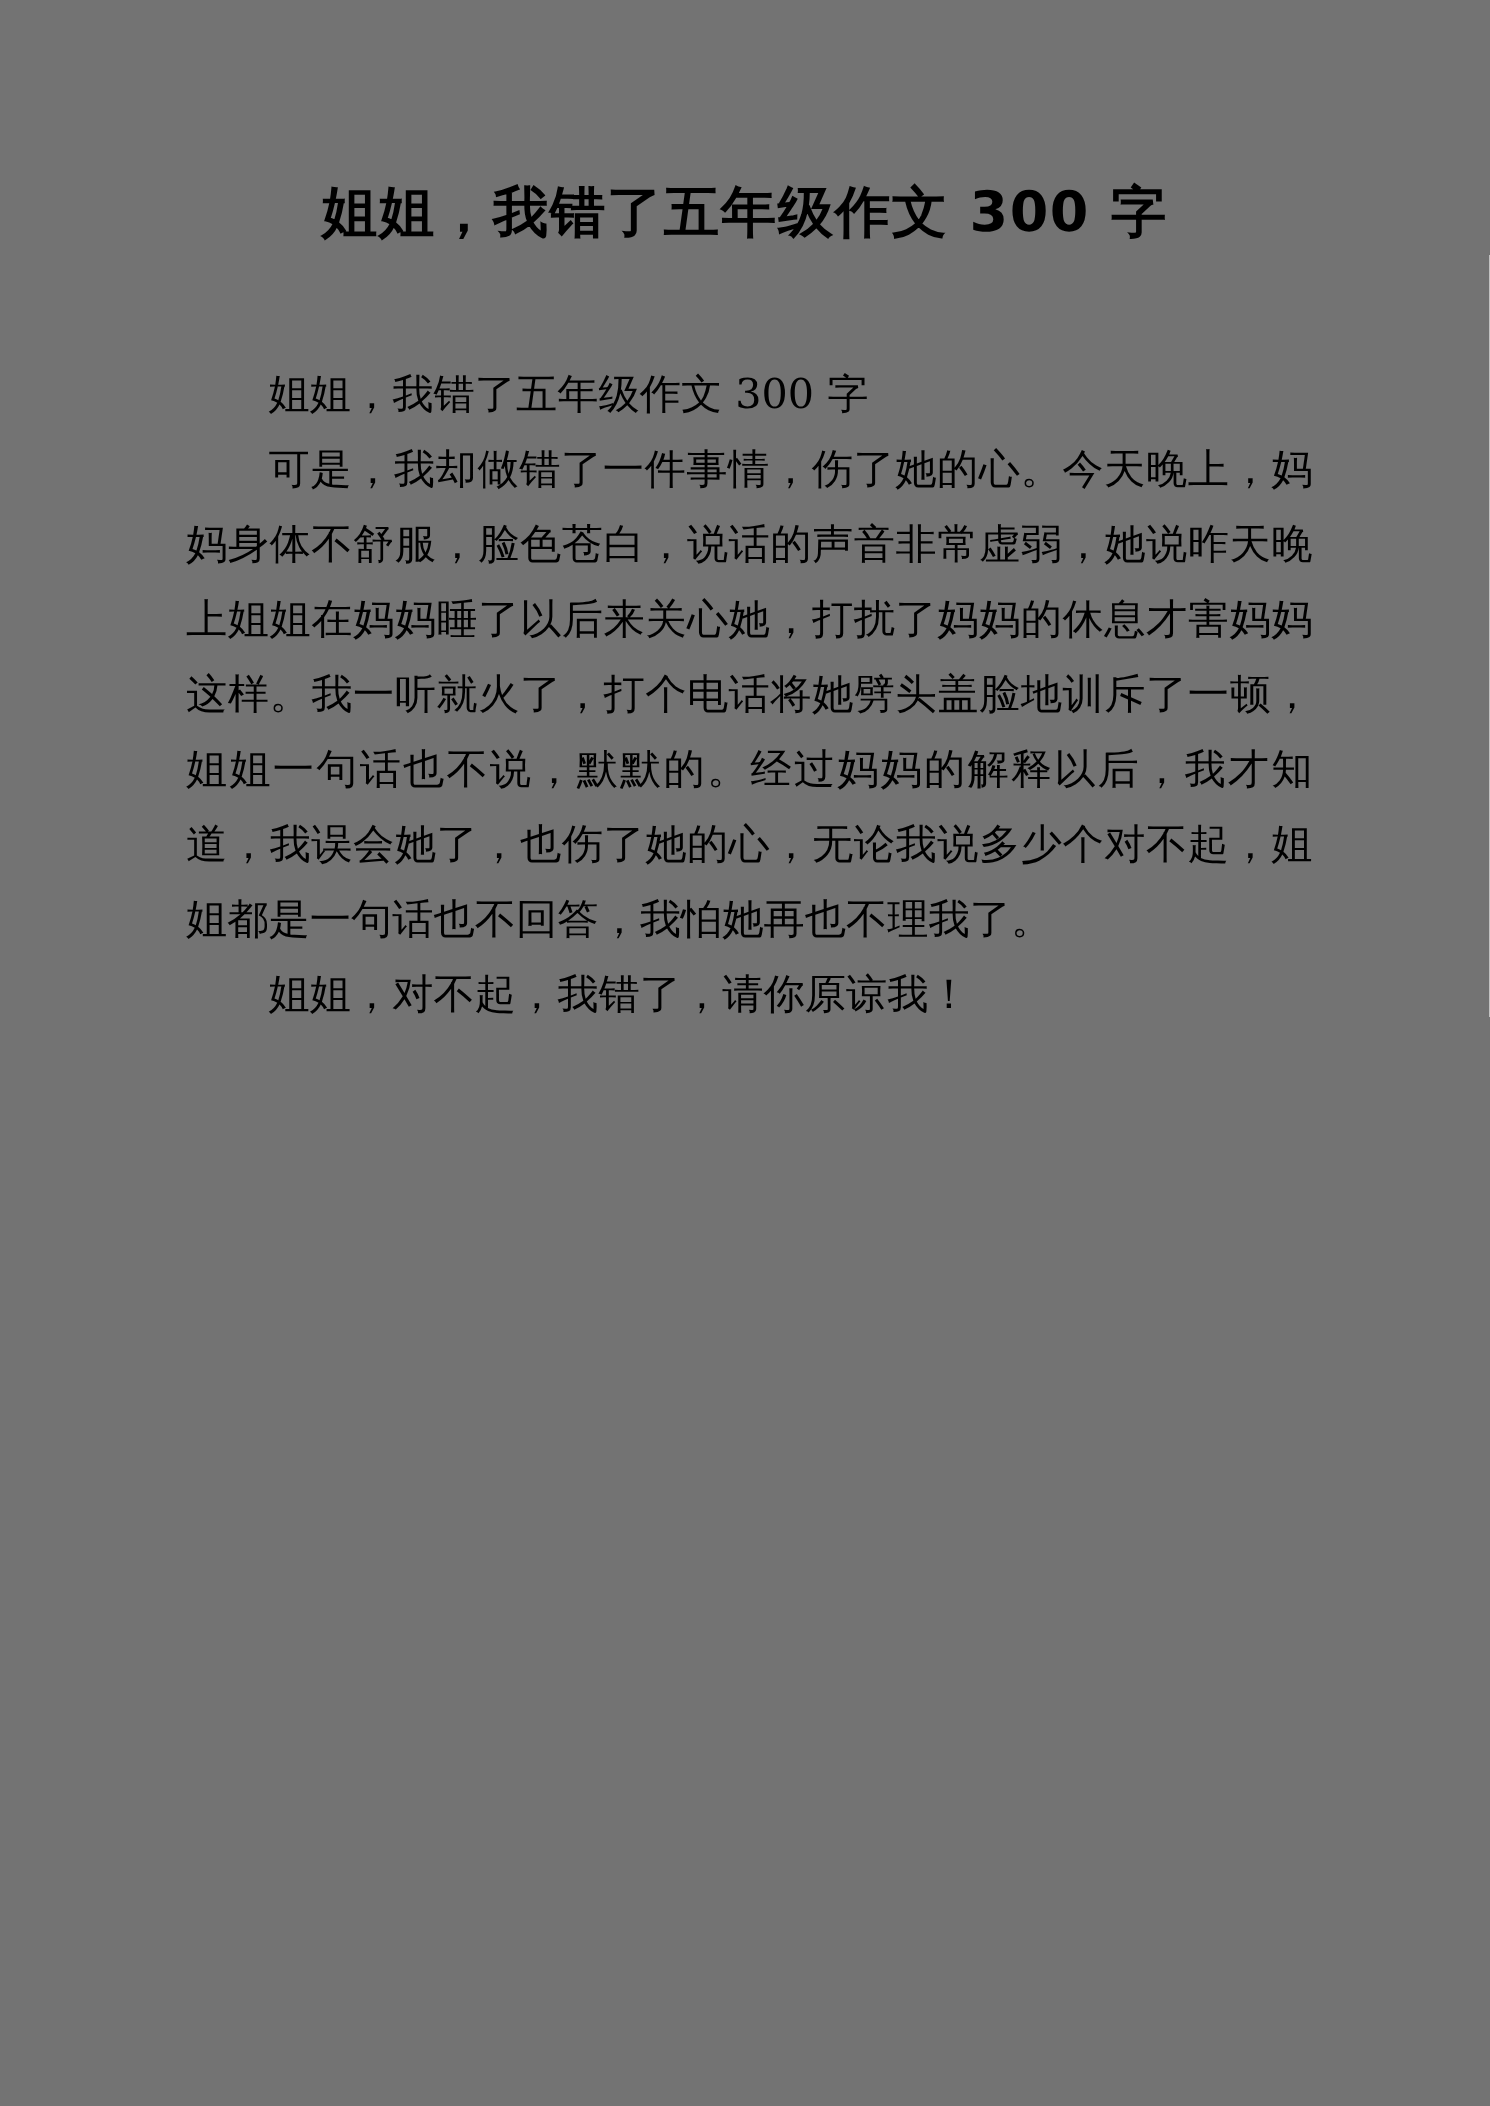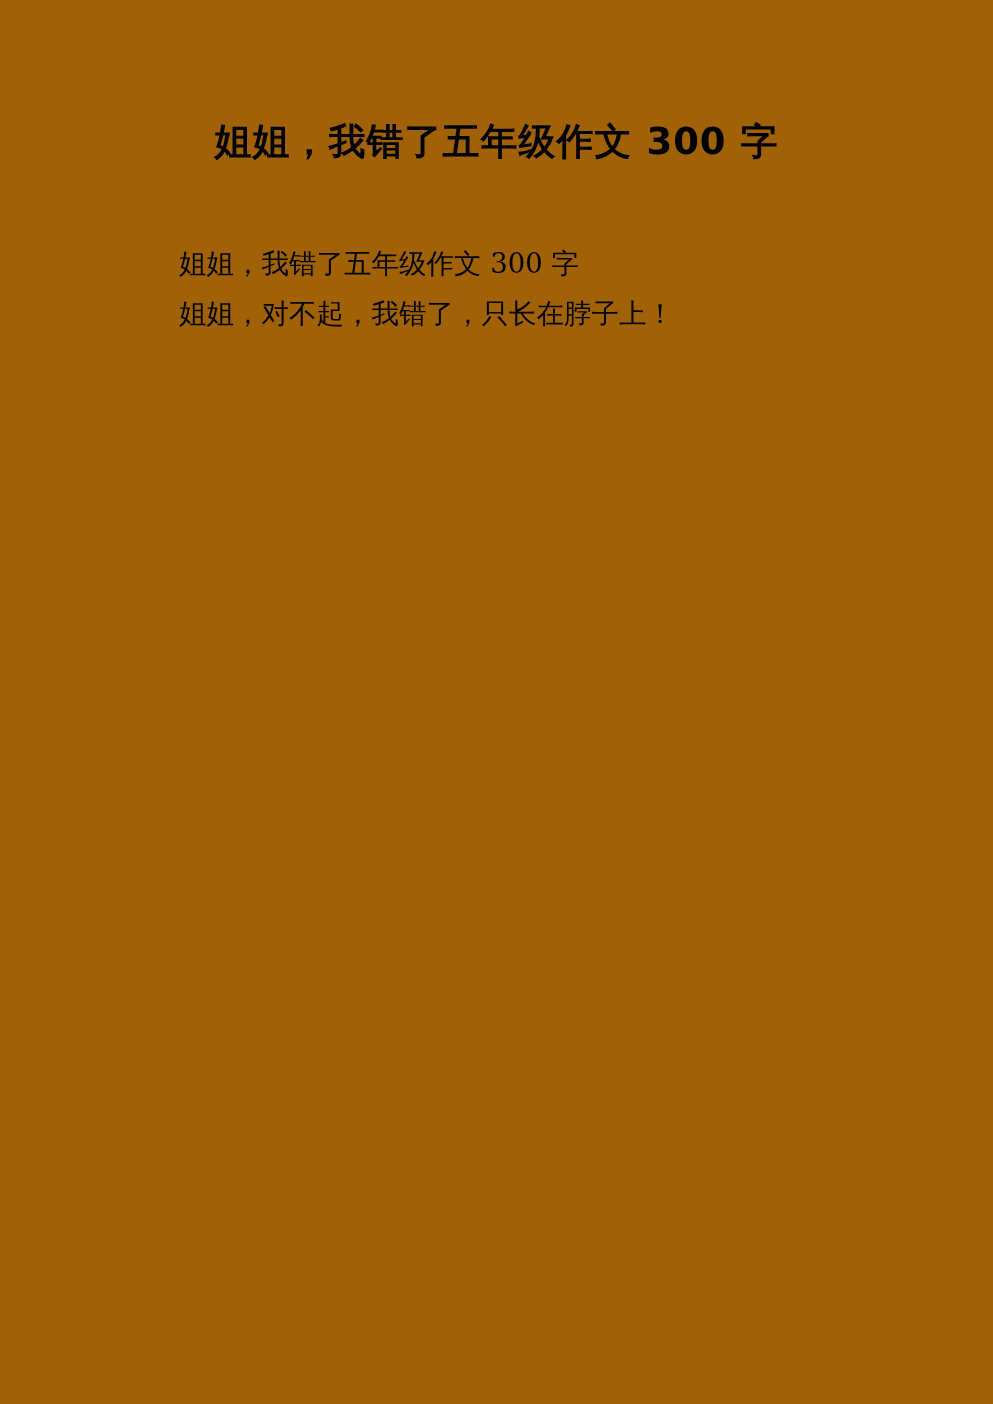--- a/index.html
+++ b/index.html
@@ -13,21 +13,21 @@
     font-family: "DejaVu Serif", "Liberation Serif", serif;
     color: #000000;
     overflow: hidden;
   }
   .page {
     width: 993px;
     height: 1404px;
     box-sizing: border-box;
     padding: 0;
     position: relative;
-    background: #a16207;
+    background: #737373;
   }
   .doc-title {
     text-align: center;
     font-family: "DejaVu Sans", "Liberation Sans", sans-serif;
     font-weight: bold;
     font-size: 37px;
     letter-spacing: 1px;
     margin: 0;
     padding-top: 116px;
     line-height: 1.4;
@@ -49,15 +49,16 @@
     font-family: "DejaVu Serif", "Liberation Serif", serif;
   }
 </style>
 </head>
 <body>
 
 <div class="page">
   <h1 class="doc-title">姐姐，我错了五年级作文 300 字</h1>
   <div class="body-block">
     <p class="para">姐姐，我错了五年级作文 300 字</p>
-    <p class="para">姐姐，对不起，我错了，只长在脖子上！</p>
+    <p class="para">可是，我却做错了一件事情，伤了她的心。今天晚上，妈妈身体不舒服，脸色苍白，说话的声音非常虚弱，她说昨天晚上姐姐在妈妈睡了以后来关心她，打扰了妈妈的休息才害妈妈这样。我一听就火了，打个电话将她劈头盖脸地训斥了一顿，姐姐一句话也不说，默默的。经过妈妈的解释以后，我才知道，我误会她了，也伤了她的心，无论我说多少个对不起，姐姐都是一句话也不回答，我怕她再也不理我了。</p>
+    <p class="para">姐姐，对不起，我错了，请你原谅我！</p>
   </div>
 </div>
 
 </body></html>

